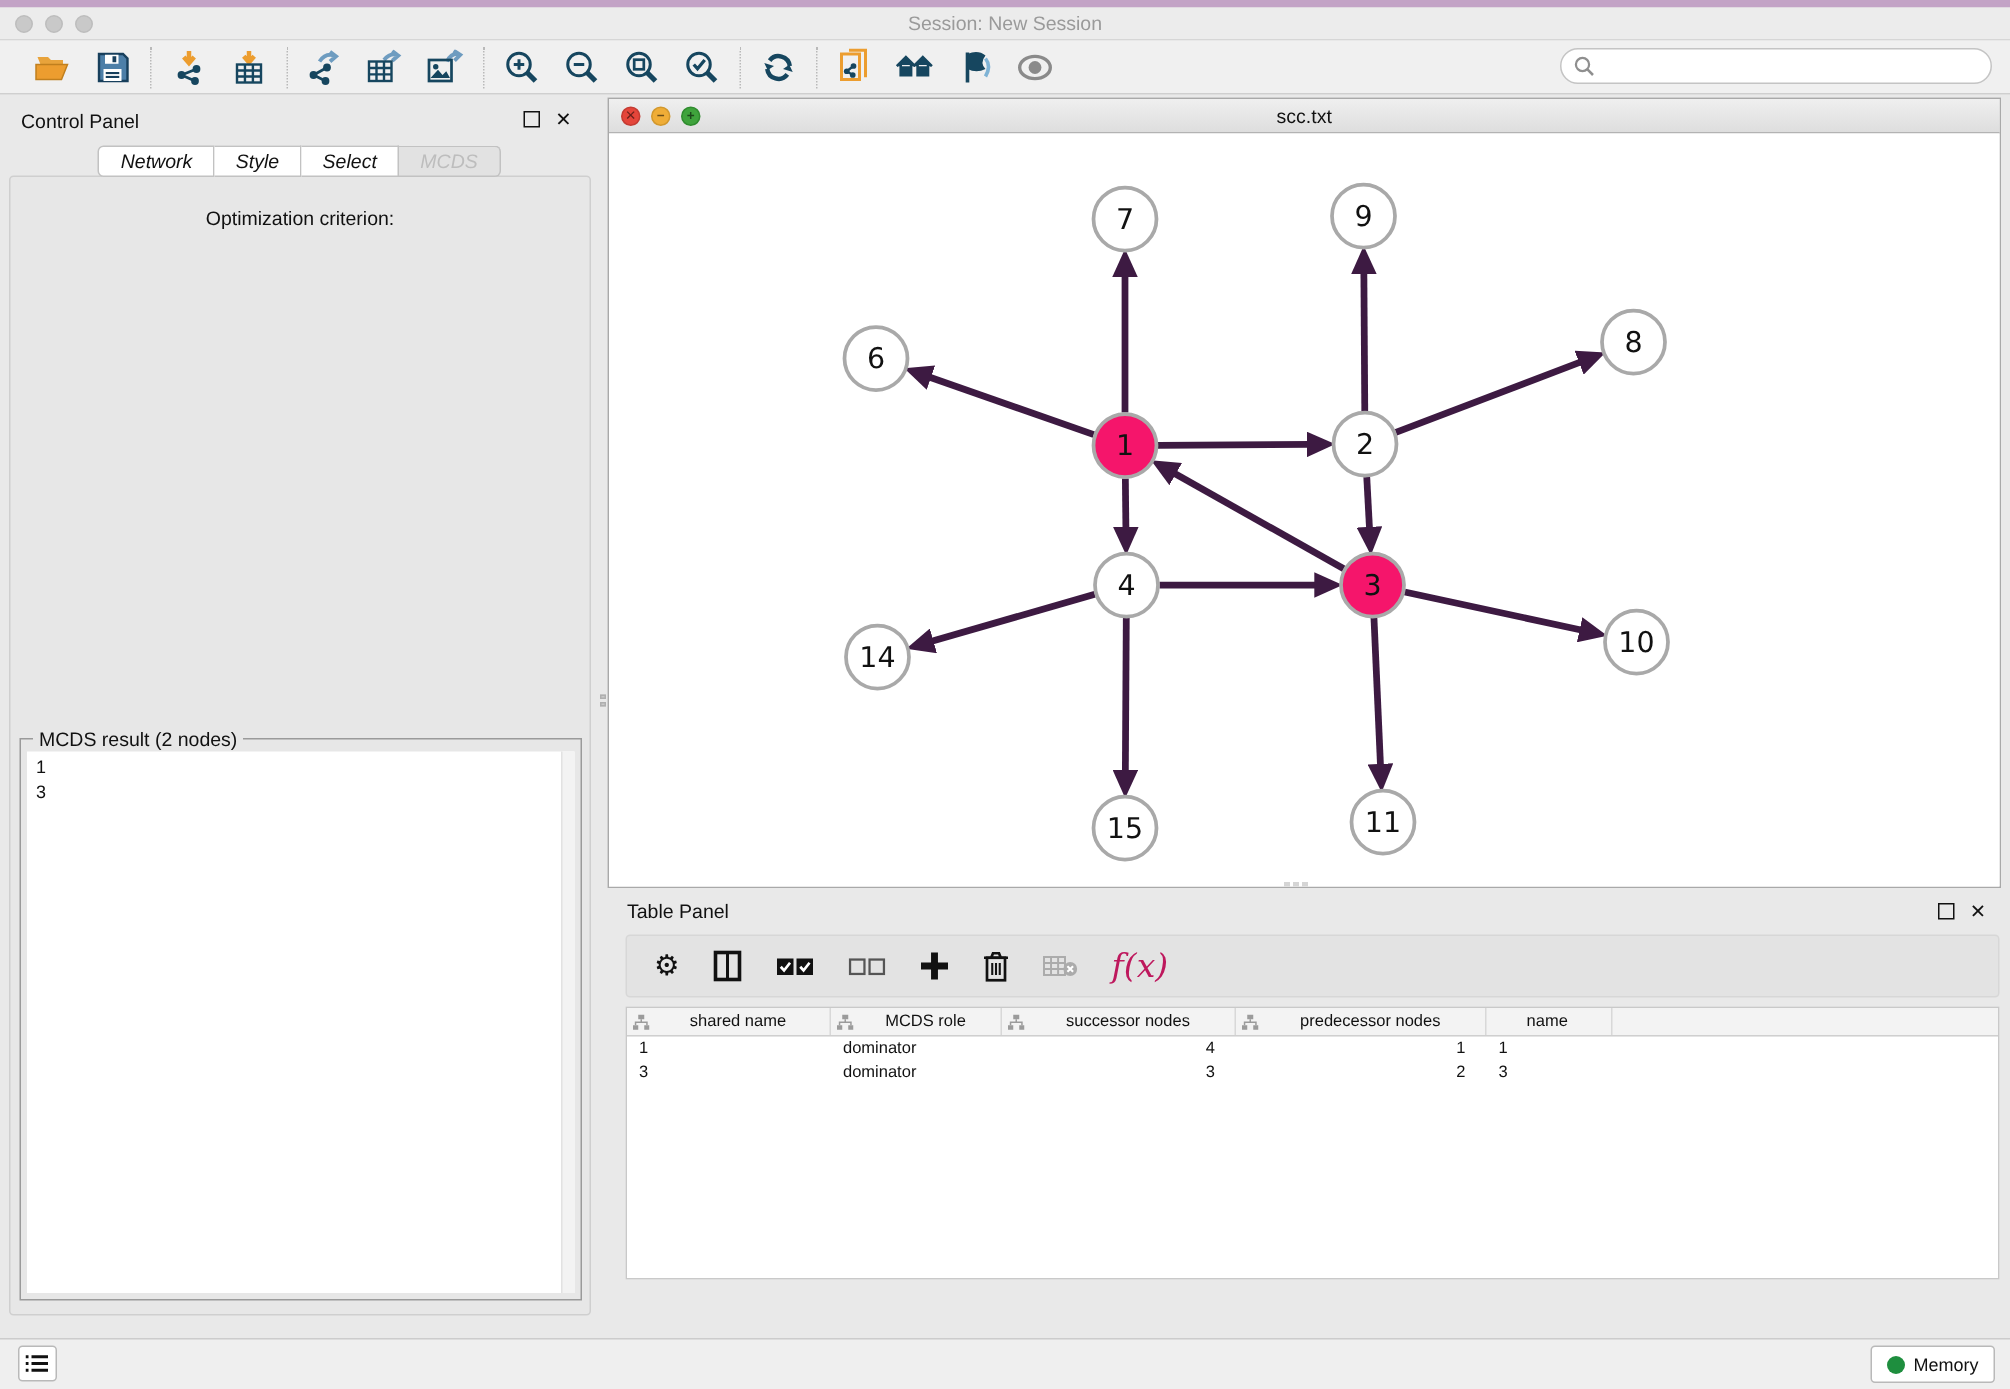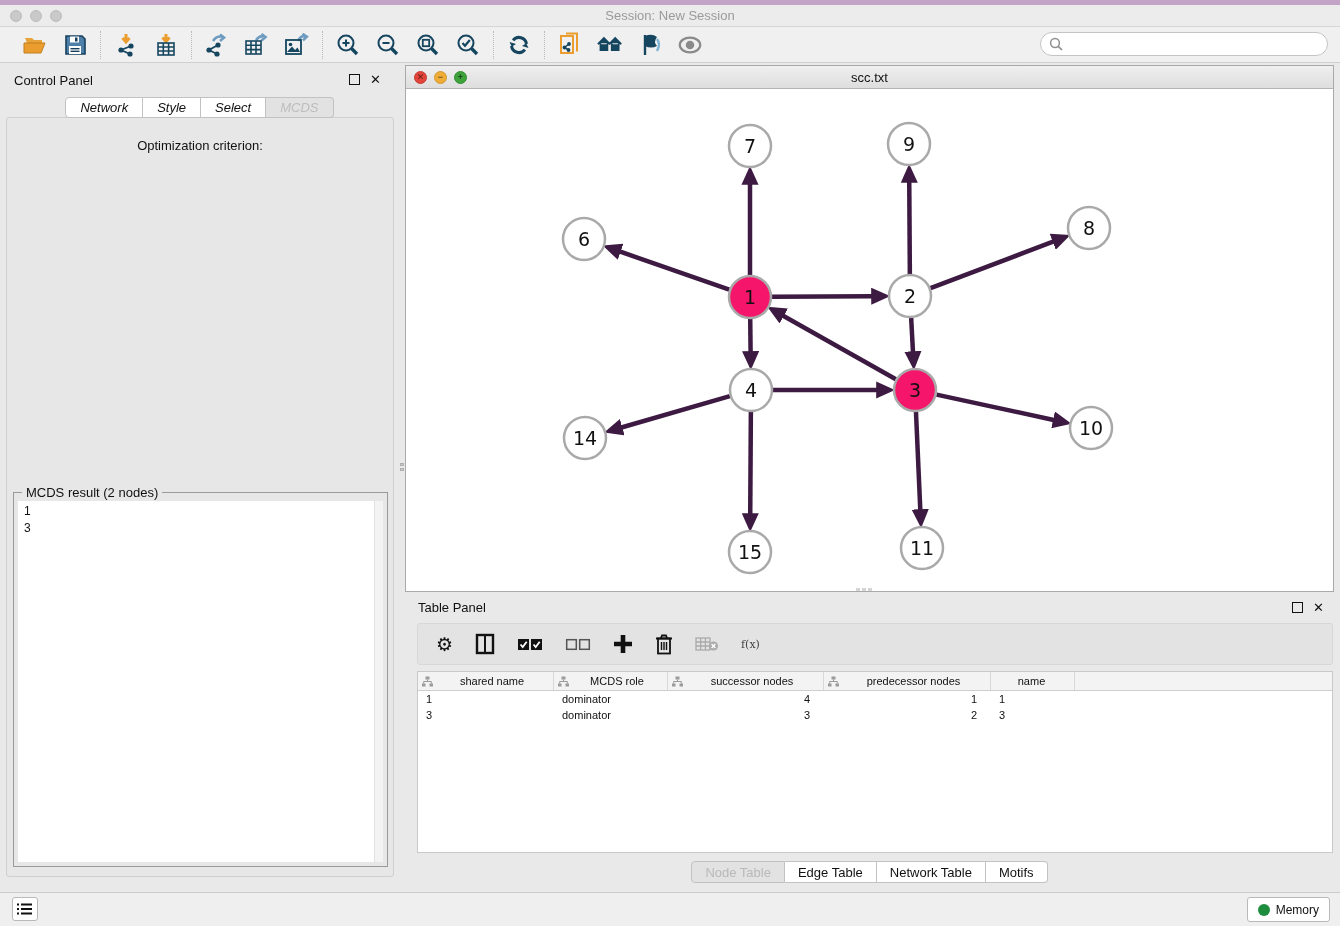--- a/index.html
+++ b/index.html
@@ -63,21 +63,21 @@
   .net-canvas { position:absolute; left:0; top:23px; width:927px; height:502px; background:#fff; }
   .h-divider-handle { position:absolute; left:450px; bottom:-1px; width:16px; height:4px; display:flex; gap:2px; }
   .h-divider-handle span { width:5px; height:3px; background:#D5D5D5; }
 
   
   .tp { position:absolute; left:405px; top:595px; width:929px; height:295px; }
   .tp-title { position:absolute; left:13px; top:5px; font-size:13px; }
   .tp .panel-ctl { right:10px; top:6px; }
   .tp-toolbar { position:absolute; left:12px; top:28px; width:916px; height:42px; background:#E3E3E3; border:1px solid #D7D7D7; border-radius:3px; display:flex; align-items:center; gap:22px; padding-left:18px; }
   .tp-toolbar .ic { display:flex; align-items:center; justify-content:center; }
-  .fx { font-family:"DejaVu Serif",serif; font-size:11px; color:#404040; }
+  .fx { font-family:"DejaVu Serif",serif; font-style:italic; font-size:22px; color:#be185d; }
   .gear-glyph { font-family:"DejaVu Sans",sans-serif; font-size:19px; color:#111; }
 
   .tbl { position:absolute; left:12px; top:76px; width:916px; height:182px; background:#fff; border:1px solid #C9C9C9; overflow:hidden; }
   .tbl-head { display:flex; height:19px; background:#F3F3F3; border-bottom:1px solid #CFCFCF; }
   .th { display:flex; align-items:center; font-size:11px; border-right:1px solid #D8D8D8; padding-left:4px; gap:4px; }
   .th .lbl { flex:1; text-align:center; padding-right:6px; }
   .tbl-row { display:flex; height:16px; font-size:11px; align-items:center; }
   .td { padding:0 8px; overflow:hidden; white-space:nowrap; }
   .td.num { text-align:right; padding-right:14px; }
 
@@ -474,26 +474,20 @@
         <div class="tbl-row">
           <div class="td" style="width: 136px;">3</div>
           <div class="td" style="width: 114px;">dominator</div>
           <div class="td num" style="width: 156px;">3</div>
           <div class="td num" style="width: 167px;">2</div>
           <div class="td" style="width: 84px;">3</div>
         </div>
       </div>
   </div>
 
-  <div class="tp-tabs" id="tp-tabs">
-      <div class="tp-tab active">Node Table</div>
-      <div class="tp-tab">Edge Table</div>
-      <div class="tp-tab">Network Table</div>
-      <div class="tp-tab">Motifs</div>
-    </div>
 </div>
 
 <div class="statusbar">
   <div class="sb-left">
     <svg width="16" height="14" viewBox="0 0 16 14">
         <g stroke="#111" stroke-width="2">
           <path d="M4 2.5 h11 M4 7 h11 M4 11.5 h11"></path>
         </g>
         <g fill="#111">
           <rect x="0" y="1.5" width="2" height="2"></rect>

